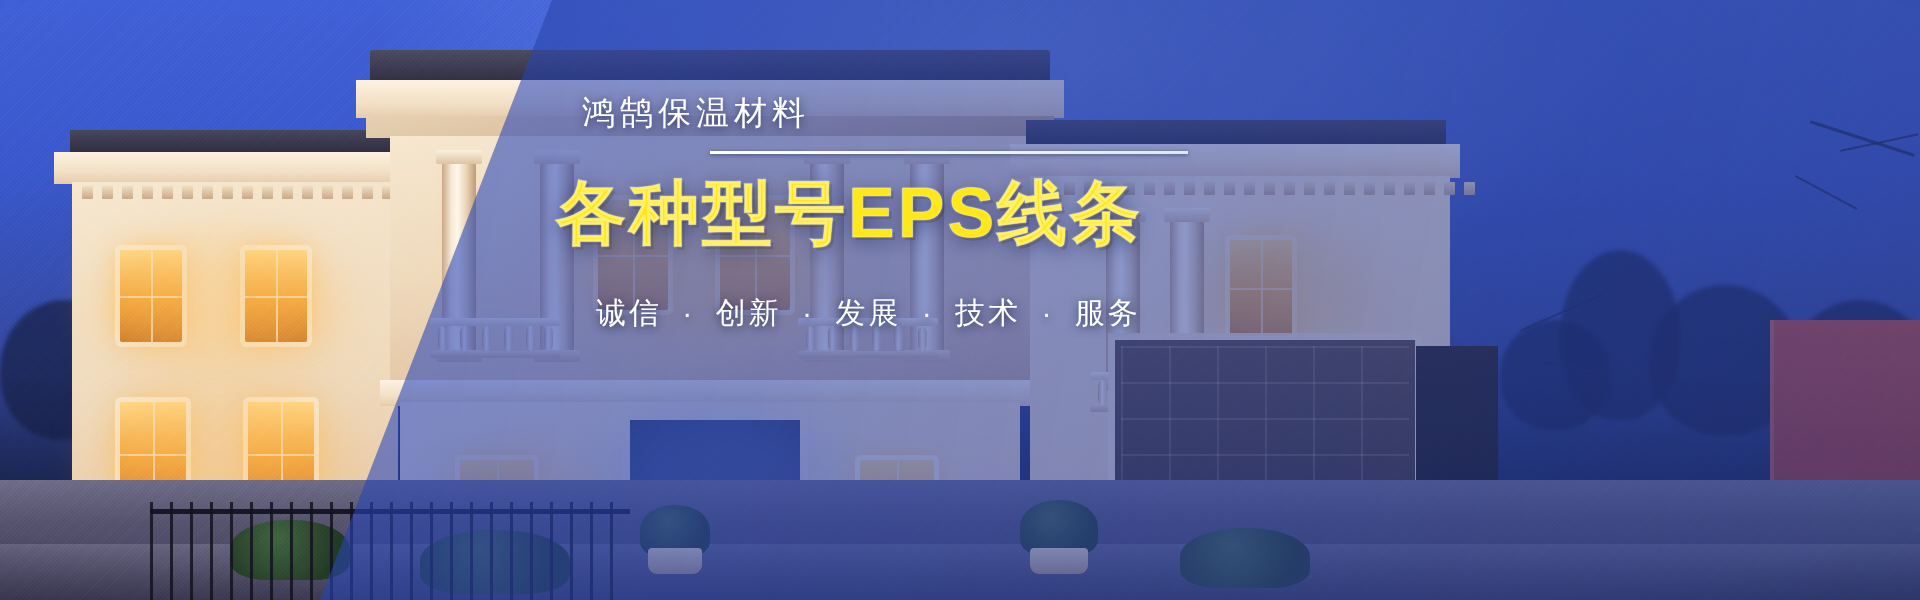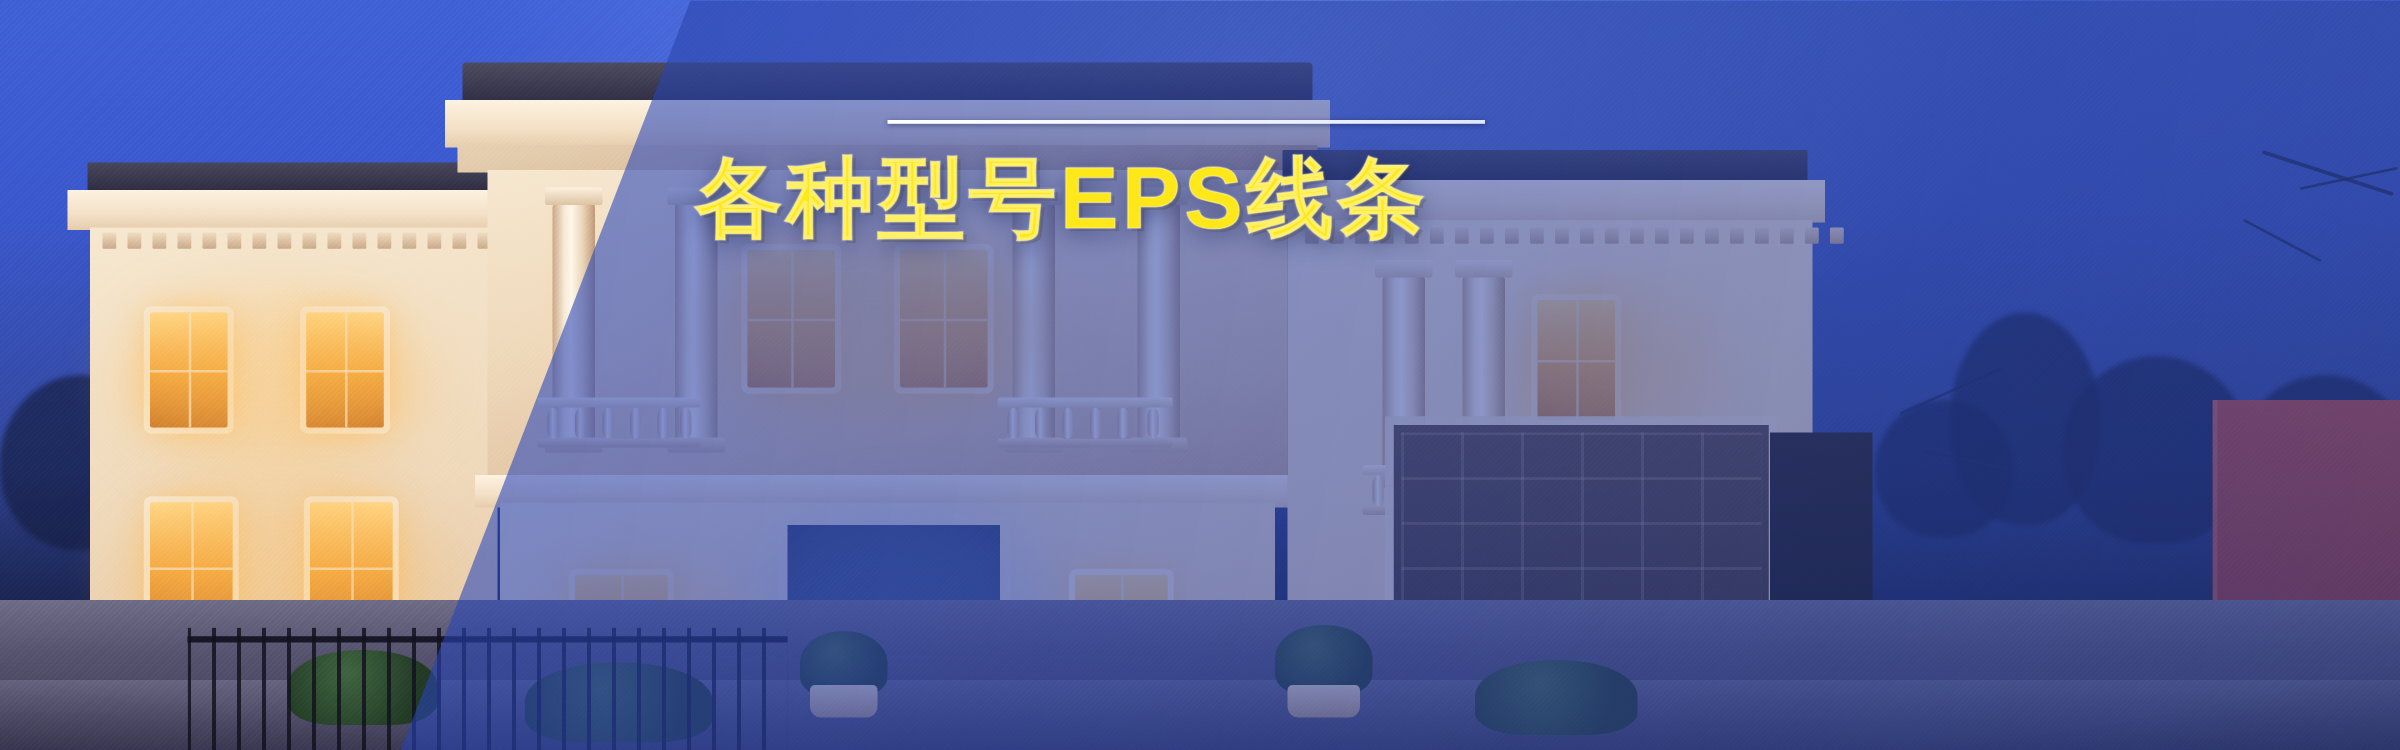--- a/index.html
+++ b/index.html
@@ -434,22 +434,34 @@
   <div class="fence"></div>
 
   <div class="layer halftone"></div>
 
   <div class="diag"></div>
   <div class="diag-edge"></div>
   <div class="layer vignette"></div>
 
   <div class="content">
 
+    <div class="brand">鸿鹄保温材料</div>
 
     <div class="rule"></div>
 
     <div class="headline">
       <span class="l1">各种型号EPS线条</span>
     </div>
 
+    <div class="tagline">
+      <span>诚信</span>
+      <span class="dot">·</span>
+      <span>创新</span>
+      <span class="dot">·</span>
+      <span>发展</span>
+      <span class="dot">·</span>
+      <span>技术</span>
+      <span class="dot">·</span>
+      <span>服务</span>
+    </div>
 
   </div>
 </div>
 
 </body></html>

